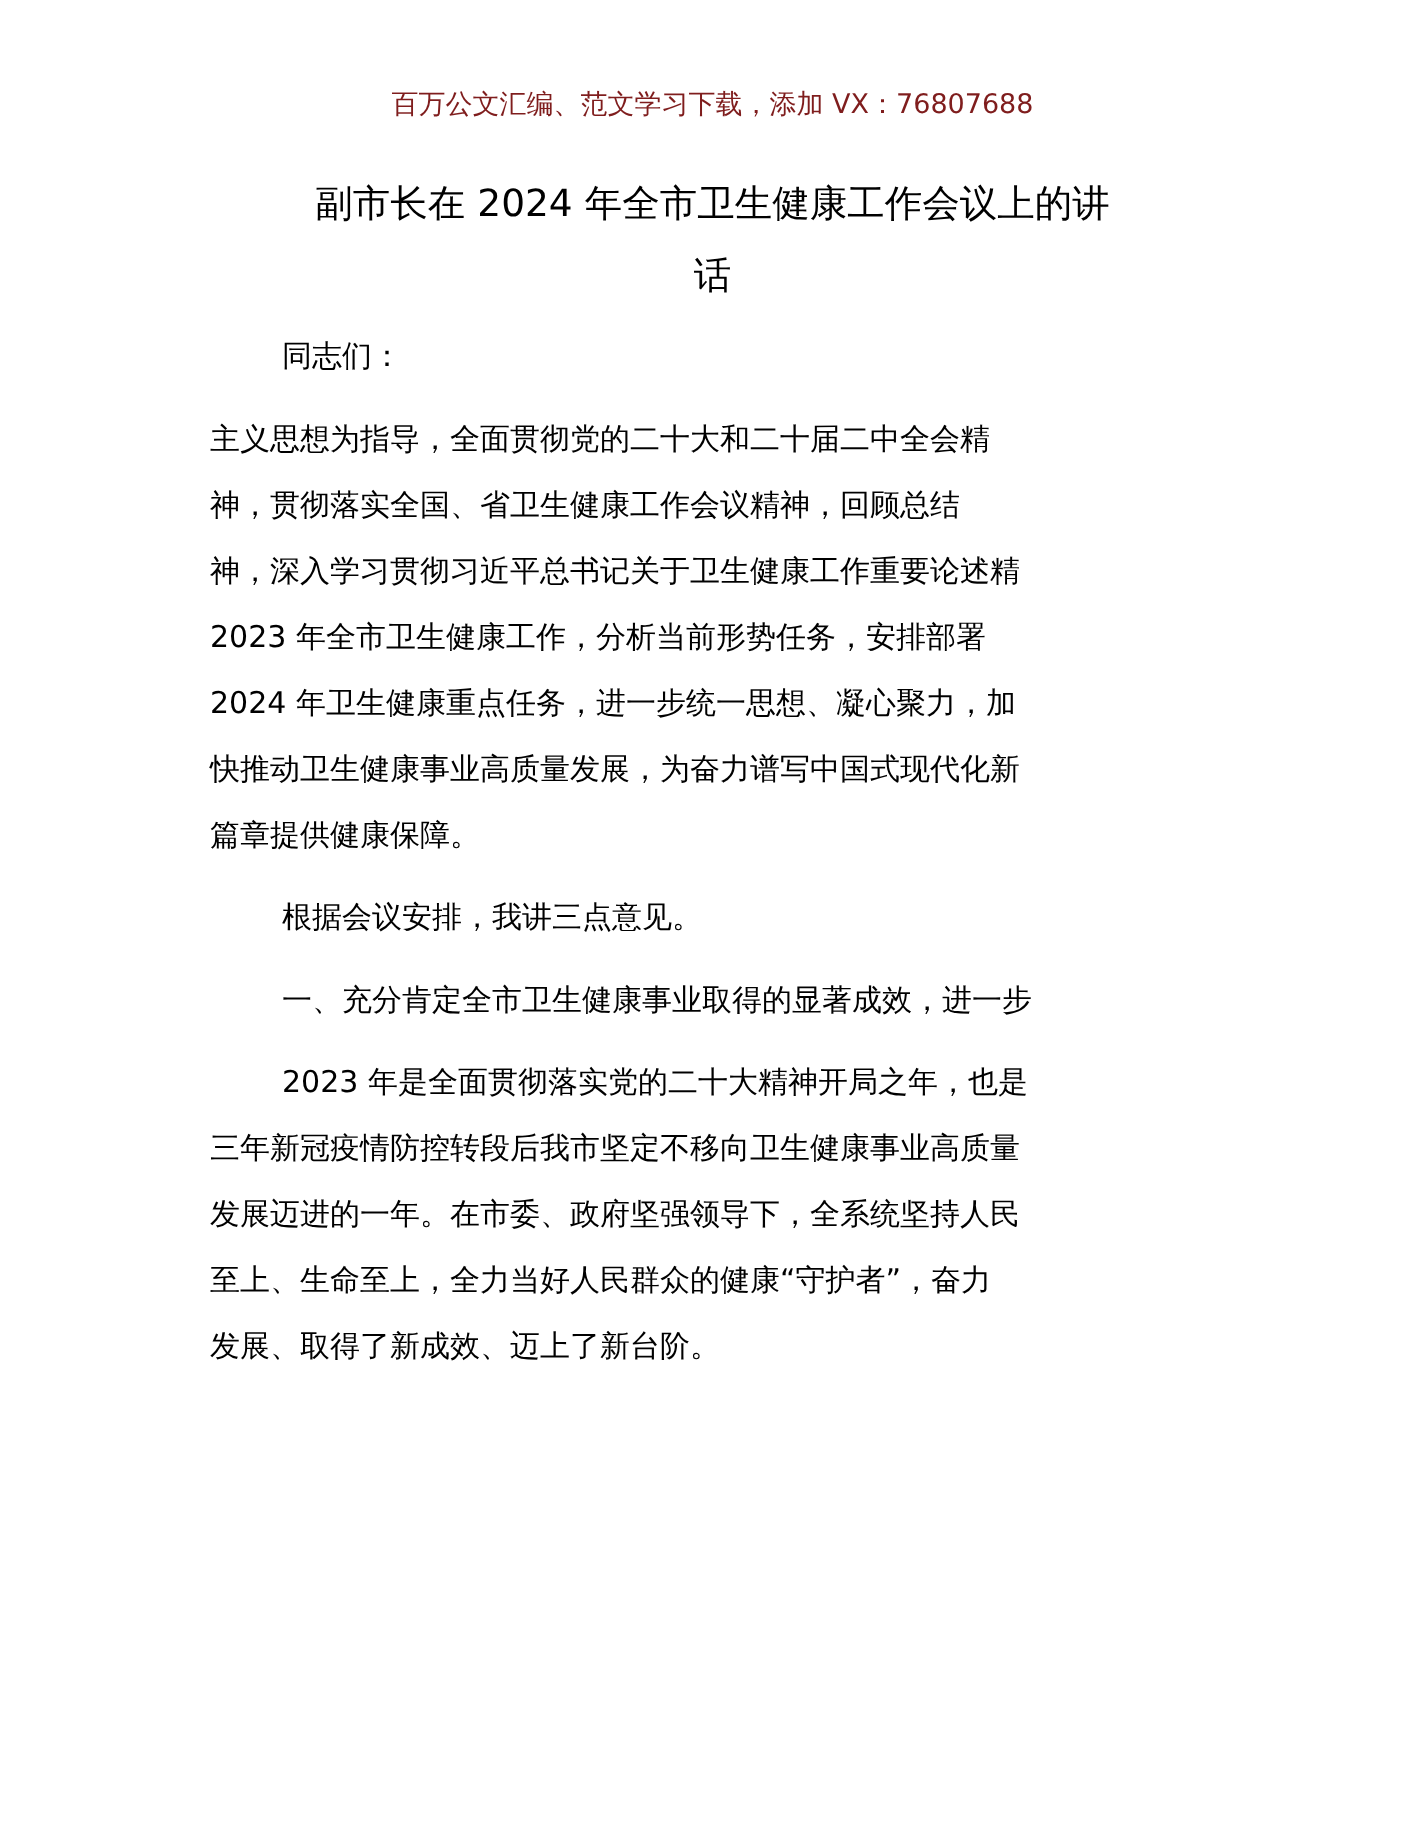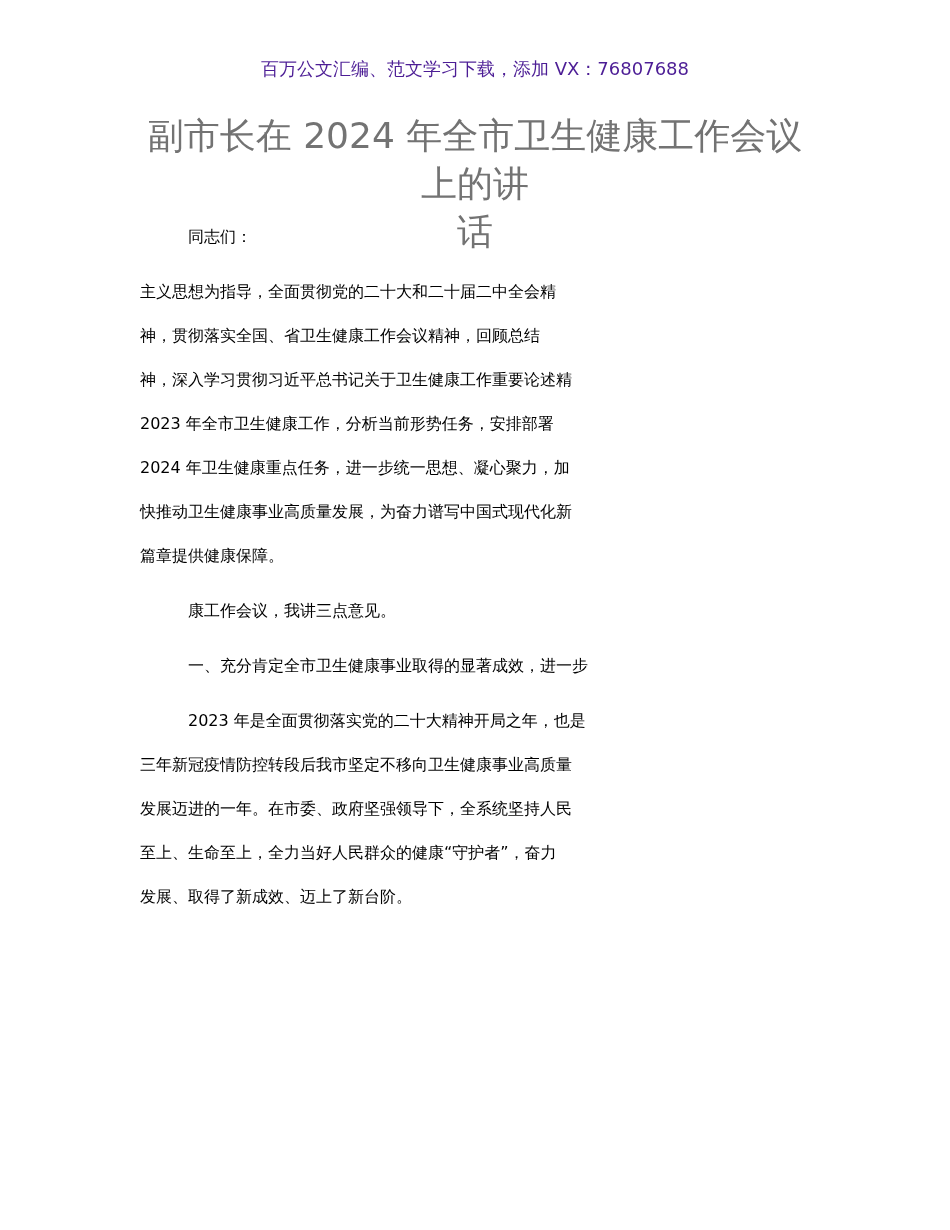--- a/index.html
+++ b/index.html
@@ -1,23 +1,23 @@
 <!DOCTYPE html>
 <html><head>
   <meta charset="utf-8">
   <style>
     html, body { margin: 0; padding: 0; background: #ffffff; }
     body { width: 950px; height: 1230px; position: relative; overflow: hidden;
       font-family: "DejaVu Sans", "Liberation Sans", sans-serif; color: #000; }
     .header { position: absolute; top: 57px; left: 0; width: 950px; text-align: center;
-      font-size: 18px; color: #4c1d95; letter-spacing: 0px; }
+      font-size: 18px; color: #7f1d1d; letter-spacing: 0px; }
     .title { position: absolute; top: 112px; left: 140px; width: 670px; text-align: center;
-      font-size: 36px; line-height: 48px; color: #737373; }
+      font-size: 25px; line-height: 48px; color: #000000; }
     .body { position: absolute; top: 215px; left: 140px; width: 672px; }
-    .line { font-size: 16px; line-height: 44px; height: 44px; white-space: nowrap; color: #000; }
+    .line { font-size: 20px; line-height: 44px; height: 44px; white-space: nowrap; color: #000; }
     .para { margin: 0; }
     .gap { height: 11px; }
     .indent { padding-left: 48px; }
   </style>
 </head>
 <body>
 
 <div class="header">百万公文汇编、范文学习下载，添加 VX：76807688</div>
 
 <div class="title">
@@ -34,21 +34,21 @@
     <div class="line">主义思想为指导，全面贯彻党的二十大和二十届二中全会精</div>
     <div class="line">神，贯彻落实全国、省卫生健康工作会议精神，回顾总结</div>
     <div class="line">神，深入学习贯彻习近平总书记关于卫生健康工作重要论述精</div>
     <div class="line">2023 年全市卫生健康工作，分析当前形势任务，安排部署</div>
     <div class="line">2024 年卫生健康重点任务，进一步统一思想、凝心聚力，加</div>
     <div class="line">快推动卫生健康事业高质量发展，为奋力谱写中国式现代化新</div>
     <div class="line">篇章提供健康保障。</div>
   </div>
   <div class="gap"></div>
   <div class="para">
-    <div class="line indent">康工作会议，我讲三点意见。</div>
+    <div class="line indent">根据会议安排，我讲三点意见。</div>
   </div>
   <div class="gap"></div>
   <div class="para">
     <div class="line indent">一、充分肯定全市卫生健康事业取得的显著成效，进一步</div>
   </div>
   <div class="gap"></div>
   <div class="para">
     <div class="line indent">2023 年是全面贯彻落实党的二十大精神开局之年，也是</div>
     <div class="line">三年新冠疫情防控转段后我市坚定不移向卫生健康事业高质量</div>
     <div class="line">发展迈进的一年。在市委、政府坚强领导下，全系统坚持人民</div>

